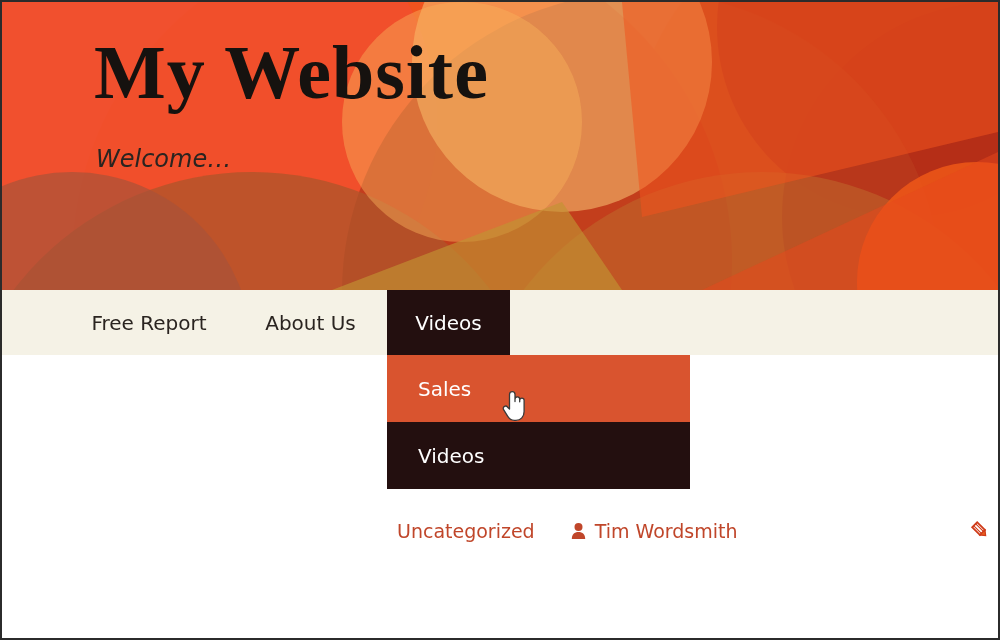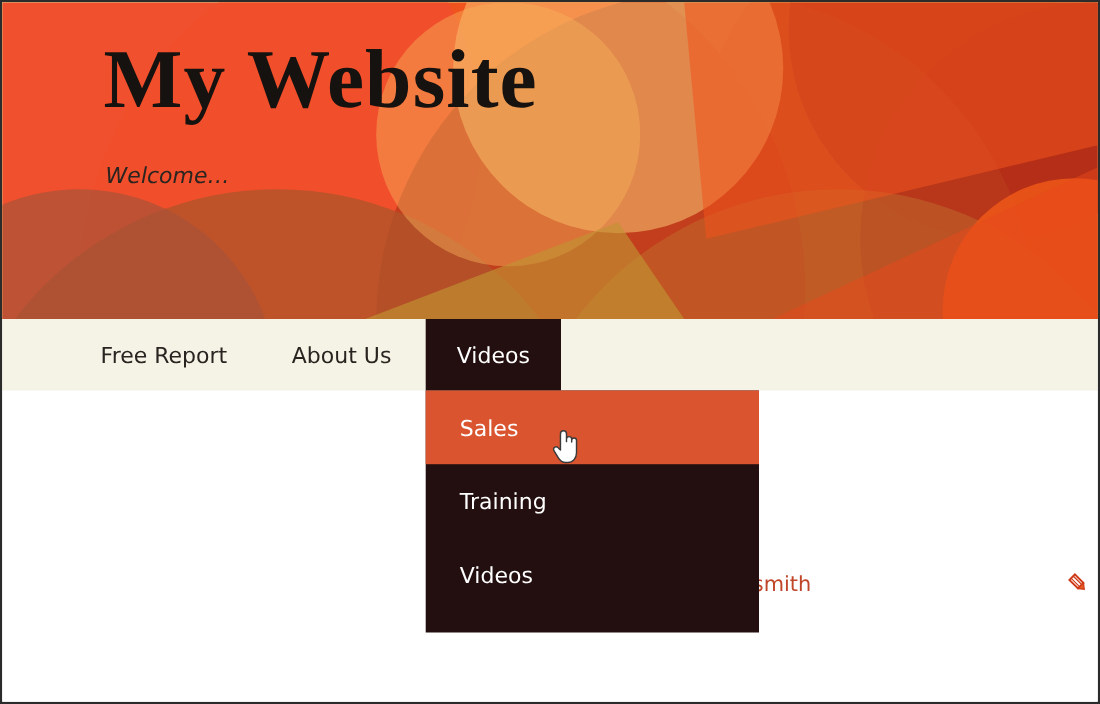--- a/index.html
+++ b/index.html
@@ -54,21 +54,21 @@
     color: #16120f;
     white-space: nowrap;
   }
   #site-tagline {
     position: absolute;
     left: 94px;
     top: 138px;
     font-family: "DejaVu Sans", sans-serif;
     font-style: italic;
     font-weight: 300;
-    font-size: 20px;
+    font-size: 24px;
     line-height: 38px;
     color: #2a2420;
     white-space: nowrap;
   }
 
   
   #navbar {
     position: absolute;
     left: 0;
     top: 288px;
@@ -96,21 +96,21 @@
   }
 
   
   #dropdown {
     position: absolute;
     left: 385px;
     top: 353px;
     width: 303px;
     background: #230f0f;
     z-index: 30;
-    padding-bottom: 19px;
+    padding-bottom: 0;
   }
   .dd-item {
     height: 67px;
     display: flex;
     align-items: center;
     padding-left: 31px;
     font-family: "DejaVu Sans", sans-serif;
     font-size: 20px;
     color: #ffffff;
     cursor: pointer;
@@ -245,23 +245,20 @@
     <div class="nav-item" style="left:265px;width:87px;">
       <span>About Us</span>
     </div>
   </nav>
 
   <div id="dropdown">
     <div class="dd-item hover">
       <span>Sales</span>
     </div>
     <div class="dd-item">
-      <span>Training</span>
-    </div>
-    <div class="dd-item">
       <span>Videos</span>
     </div>
   </div>
 
   <svg id="cursor" width="26" height="34" viewBox="0 0 26 34" aria-hidden="true">
     <path d="M8.5 20 L8.5 5.5 C8.5 3.8 9.8 2.6 11.3 2.6 C12.8 2.6 14 3.8 14 5.5
              L14 12.5 L14 10.2 C14 8.9 15.1 7.9 16.4 7.9 C17.7 7.9 18.7 8.9 18.7 10.2
              L18.7 12.8 L18.7 11.3 C18.7 10.1 19.7 9.1 20.9 9.1 C22.1 9.1 23.1 10.1 23.1 11.3
              L23.1 22.5 C23.1 27.6 19.8 31.4 15 31.4 L13.2 31.4
              C10.2 31.4 8.2 29.8 6.6 27.2 L2.6 20.6

